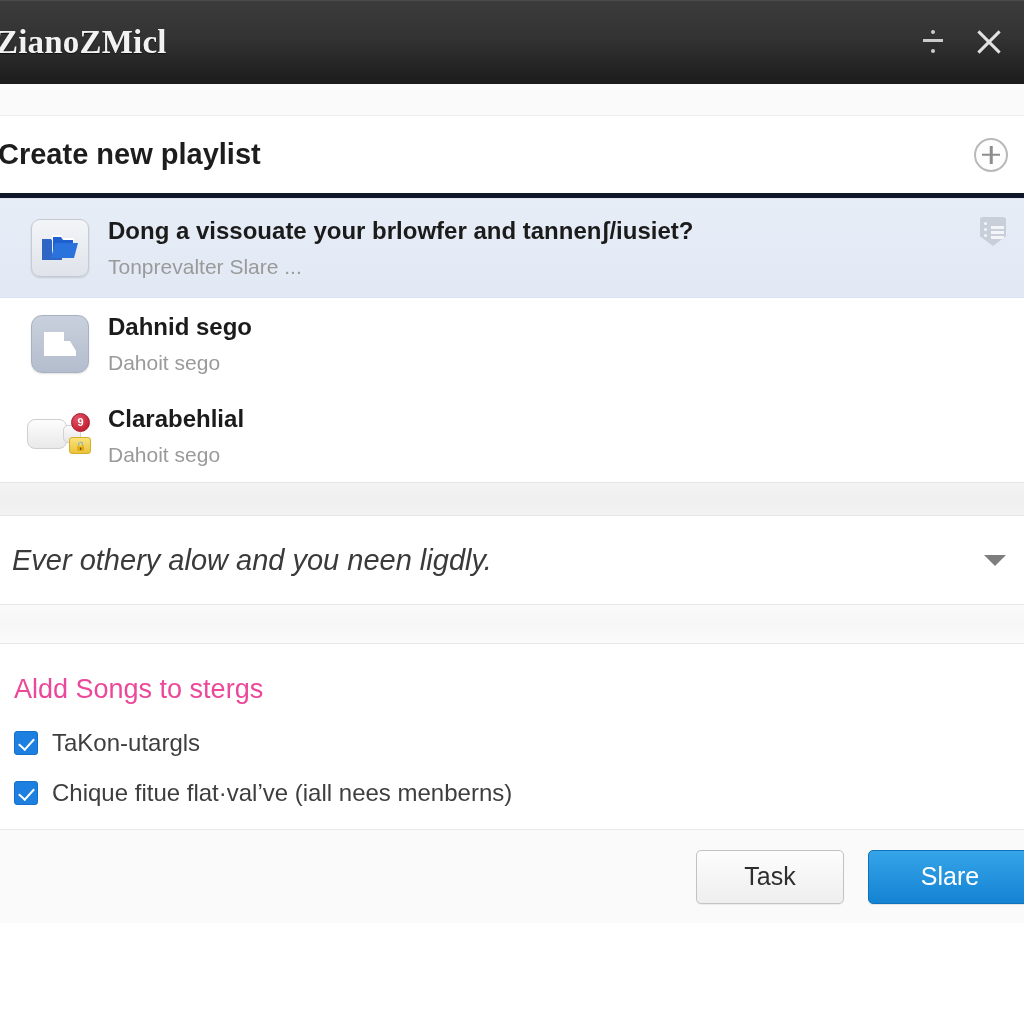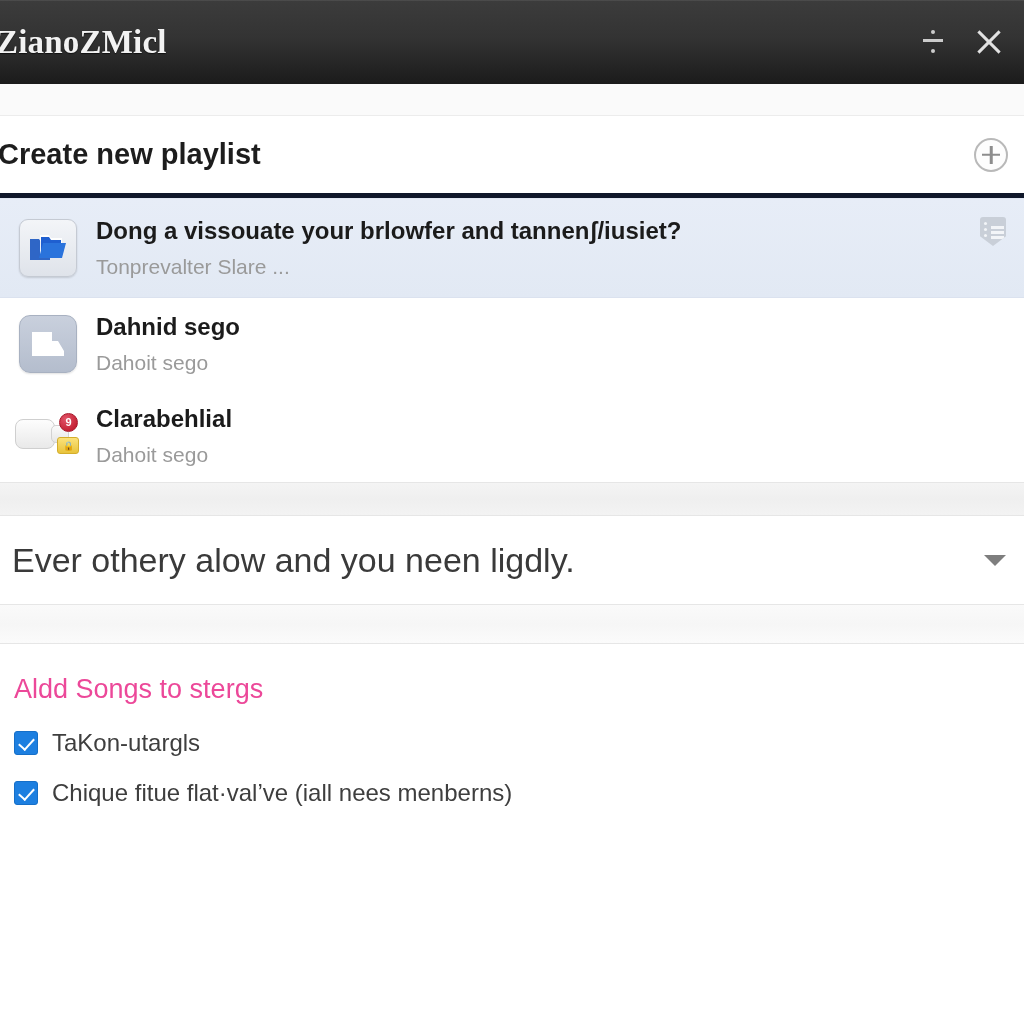--- a/index.html
+++ b/index.html
@@ -95,21 +95,21 @@
   .plus-circle i {
     position: absolute; background: #8d8d8d; top: 50%; left: 50%;
   }
   .plus-circle i.h { width: 18px; height: 2.5px; transform: translate(-50%,-50%); }
   .plus-circle i.v { width: 2.5px; height: 18px; transform: translate(-50%,-50%); }
 
   
   .list { background: #ffffff; flex: 0 0 auto; }
   .list-item {
     display: flex; align-items: center;
-    padding: 0 14px 0 0;
+    padding: 0 14px 0 12px;
     position: relative;
   }
   .list-item.selected {
     background: linear-gradient(to bottom, #e7edf7 0%, #e2e9f4 100%);
     border-top: 1px solid #dfe6f2;
     border-bottom: 1px solid #dbe2ef;
   }
   .li-main { height: 100px; }
   .li-compact { height: 92px; }
 
@@ -217,23 +217,23 @@
 
   
   .dropdown-row {
     height: 88px;
     background: #ffffff;
     display: flex; align-items: center;
     padding: 0 18px 0 0;
     flex: 0 0 auto;
   }
   .dropdown-text {
-    font-size: 34px; color: #3a3a3a;
+    font-size: 29px; color: #3a3a3a;
     margin-left: 12px;
-    white-space: nowrap; overflow: hidden; text-overflow: ellipsis;
+    white-space: nowrap; overflow: hidden; text-overflow: ellipsis; font-style: italic;
   }
   .dd-spacer { flex: 1 1 auto; }
   .chevron-down {
     width: 0; height: 0;
     border-left: 11px solid transparent;
     border-right: 11px solid transparent;
     border-top: 11px solid #7e7e7e;
     flex: 0 0 auto;
   }
 
@@ -425,14 +425,18 @@
       <span class="checkbox"></span>
       <span class="check-label">TaKon-utargls</span>
     </div>
 
     <div class="check-row">
       <span class="checkbox"></span>
       <span class="check-label">Chique fitue flat·val’ve (iall nees menberns)</span>
     </div>
   </div>
 
+  <div class="footer">
+    <div class="btn btn-secondary">Task</div>
+    <div class="btn btn-primary">Slare</div>
+  </div>
 
 </div>
 
 </body></html>

